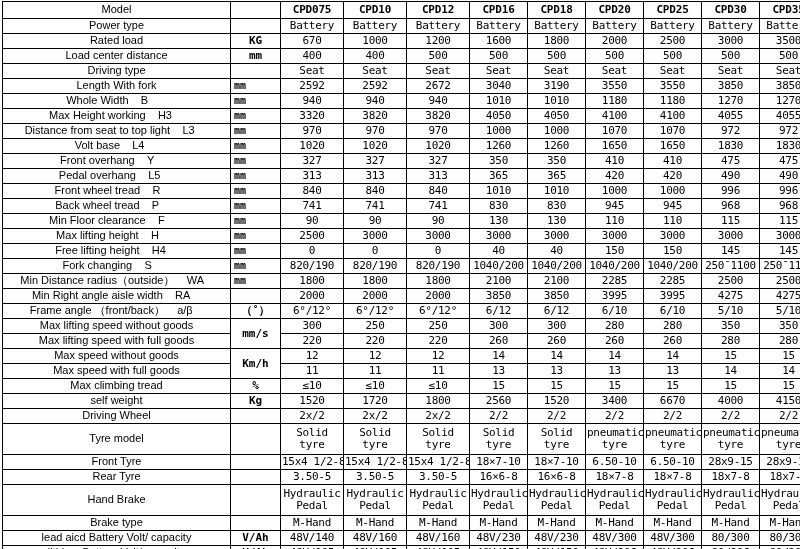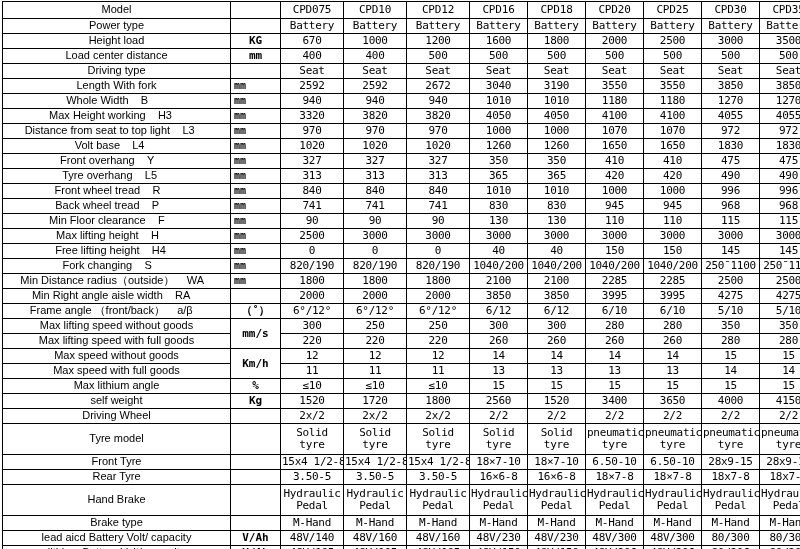--- a/index.html
+++ b/index.html
@@ -59,21 +59,21 @@
   }
   
   td.val{
     font-family:"DejaVu Sans Mono", monospace;
     font-size:10.5px;
     letter-spacing:-0.3px;
   }
   td.val.two-line{white-space:normal;line-height:12px;}
   th.modelhead{
     font-family:"DejaVu Sans Mono", monospace;
-    font-weight:normal;
+    font-weight:bold;
     font-size:11.5px;
     letter-spacing:-0.2px;
   }
   td.blank{}
   tr.r-tall td{height:30px;margin-top:36px;}
   tr.r-norm td{height:14px;}
   tr.r-head td, tr.r-head th{height:16px;}
 </style>
 </head>
 <body>
@@ -116,21 +116,21 @@
           <td class="val">Battery</td>
           <td class="val">Battery</td>
           <td class="val">Battery</td>
           <td class="val">Battery</td>
           <td class="val">Battery</td>
           <td class="val">Battery</td>
           <td class="val">Battery</td>
           <td class="val">Battery</td>
         </tr>
         <tr class="r-norm">
-          <td class="label"><span class="lbl-main">Height load</span></td>
+          <td class="label"><span class="lbl-main">Rated load</span></td>
           <td class="unit">KG</td>
           <td class="val">670</td>
           <td class="val">1000</td>
           <td class="val">1200</td>
           <td class="val">1600</td>
           <td class="val">1800</td>
           <td class="val">2000</td>
           <td class="val">2500</td>
           <td class="val">3000</td>
           <td class="val">3500</td>
@@ -233,21 +233,21 @@
           <td class="val">327</td>
           <td class="val">327</td>
           <td class="val">350</td>
           <td class="val">350</td>
           <td class="val">410</td>
           <td class="val">410</td>
           <td class="val">475</td>
           <td class="val">475</td>
         </tr>
         <tr class="r-norm">
-          <td class="label"><span class="lbl-main">Tyre overhang</span>&nbsp;&nbsp;&nbsp;&nbsp;<span class="lbl-sym">L5</span></td>
+          <td class="label"><span class="lbl-main">Pedal overhang</span>&nbsp;&nbsp;&nbsp;&nbsp;<span class="lbl-sym">L5</span></td>
           <td class="unit mmleft">mm</td>
           <td class="val">313</td>
           <td class="val">313</td>
           <td class="val">313</td>
           <td class="val">365</td>
           <td class="val">365</td>
           <td class="val">420</td>
           <td class="val">420</td>
           <td class="val">490</td>
           <td class="val">490</td>
@@ -413,42 +413,42 @@
           <td class="val">11</td>
           <td class="val">11</td>
           <td class="val">13</td>
           <td class="val">13</td>
           <td class="val">13</td>
           <td class="val">13</td>
           <td class="val">14</td>
           <td class="val">14</td>
         </tr>
         <tr class="r-norm">
-          <td class="label"><span class="lbl-main">Max lithium angle</span></td>
+          <td class="label"><span class="lbl-main">Max climbing tread</span></td>
           <td class="unit">%</td>
           <td class="val">≤10</td>
           <td class="val">≤10</td>
           <td class="val">≤10</td>
           <td class="val">15</td>
           <td class="val">15</td>
           <td class="val">15</td>
           <td class="val">15</td>
           <td class="val">15</td>
           <td class="val">15</td>
         </tr>
         <tr class="r-norm">
           <td class="label"><span class="lbl-main">self weight</span></td>
           <td class="unit">Kg</td>
           <td class="val">1520</td>
           <td class="val">1720</td>
           <td class="val">1800</td>
           <td class="val">2560</td>
           <td class="val">1520</td>
           <td class="val">3400</td>
-          <td class="val">3650</td>
+          <td class="val">6670</td>
           <td class="val">4000</td>
           <td class="val">4150</td>
         </tr>
         <tr class="r-norm">
           <td class="label"><span class="lbl-main">Driving Wheel</span></td>
           <td class="unit"></td>
           <td class="val">2x/2</td>
           <td class="val">2x/2</td>
           <td class="val">2x/2</td>
           <td class="val">2/2</td>

